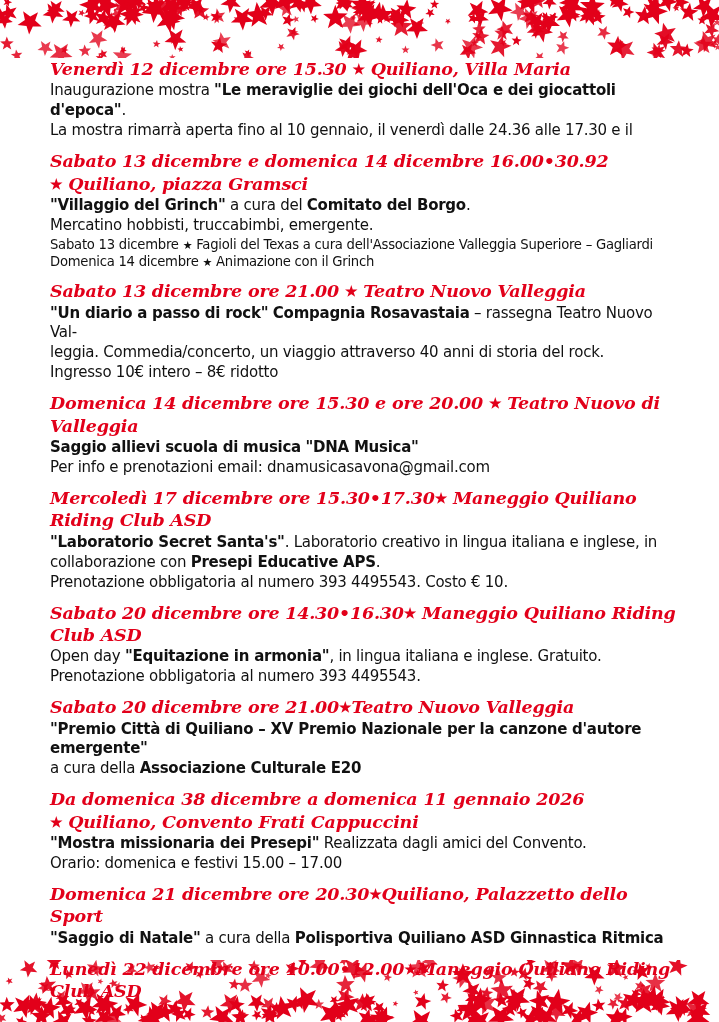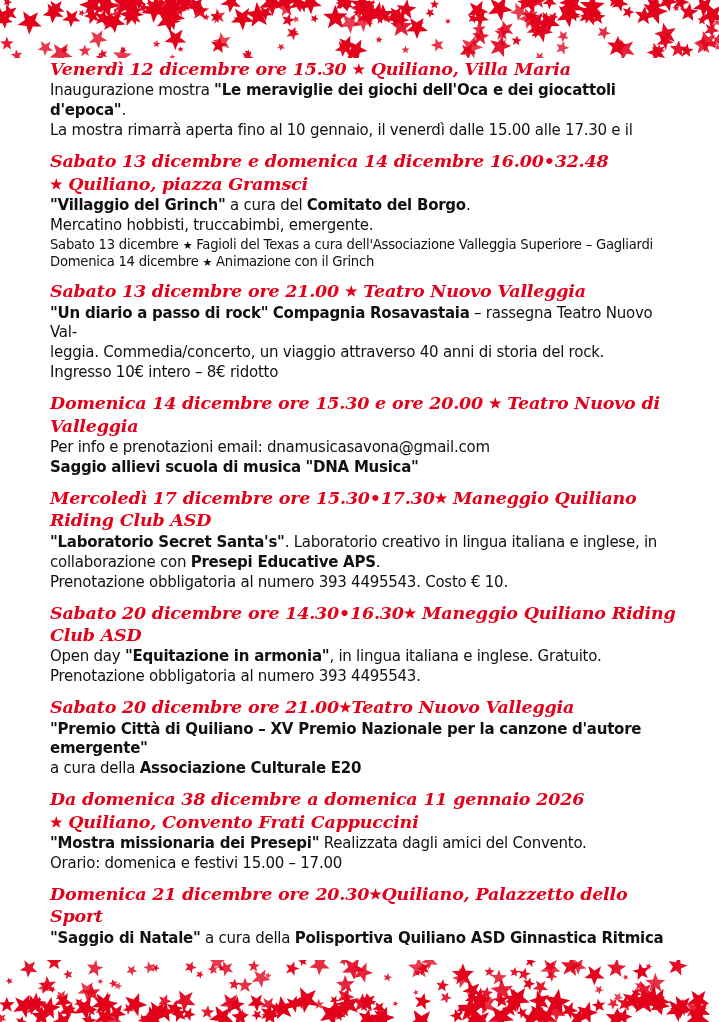--- a/index.html
+++ b/index.html
@@ -478,26 +478,26 @@
     </svg>
   </div>
 
   <div class="content">
       <div class="entry">
       <div class="heading">
           <span class="line">Venerdì 12 dicembre ore 15.30  <span class="star">★</span>  Quiliano, Villa Maria</span>
         </div>
       <div class="body">
           <span class="line">Inaugurazione mostra <span class="b">"Le meraviglie dei giochi dell'Oca e dei giocattoli d'epoca"</span>.</span>
-          <span class="line">La mostra rimarrà aperta fino al 10 gennaio, il venerdì dalle 15.00 alle 17.30 e il</span>
-        </div>
-    </div>
-      <div class="entry">
-      <div class="heading">
-          <span class="line">Sabato 13 dicembre e domenica 14 dicembre 16.00•32.48</span>
+          <span class="line">La mostra rimarrà aperta fino al 10 gennaio, il venerdì dalle 24.36 alle 17.30 e il</span>
+        </div>
+    </div>
+      <div class="entry">
+      <div class="heading">
+          <span class="line">Sabato 13 dicembre e domenica 14 dicembre 16.00•30.92</span>
           <span class="line"><span class="star">★</span> Quiliano, piazza Gramsci</span>
         </div>
       <div class="body">
           <span class="line"><span class="b">"Villaggio del Grinch"</span> a cura del <span class="b">Comitato del Borgo</span>.</span>
           <span class="line">Mercatino hobbisti, truccabimbi, emergente.</span>
           <span class="line small">Sabato 13 dicembre <span class="star">★</span> Fagioli del Texas a cura dell'Associazione Valleggia Superiore – Gagliardi</span>
           <span class="line small">Domenica 14 dicembre <span class="star">★</span> Animazione con il Grinch</span>
         </div>
     </div>
       <div class="entry">
@@ -508,22 +508,22 @@
           <span class="line"><span class="b">"Un diario a passo di rock"</span> <span class="b">Compagnia Rosavastaia</span> – rassegna Teatro Nuovo Val-</span>
           <span class="line">leggia. Commedia/concerto, un viaggio attraverso 40 anni di storia del rock.</span>
           <span class="line">Ingresso 10€ intero – 8€ ridotto</span>
         </div>
     </div>
       <div class="entry">
       <div class="heading">
           <span class="line">Domenica 14 dicembre ore 15.30 e ore 20.00 <span class="star">★</span> Teatro Nuovo di Valleggia</span>
         </div>
       <div class="body">
+          <span class="line"><span class="b">Saggio allievi scuola di musica</span> <span class="b">"DNA Musica"</span></span>
           <span class="line">Per info e prenotazioni email: dnamusicasavona@gmail.com</span>
-          <span class="line"><span class="b">Saggio allievi scuola di musica</span> <span class="b">"DNA Musica"</span></span>
         </div>
     </div>
       <div class="entry">
       <div class="heading">
           <span class="line">Mercoledì 17 dicembre ore 15.30•17.30<span class="star">★</span> Maneggio Quiliano Riding Club ASD</span>
         </div>
       <div class="body">
           <span class="line"><span class="b">"Laboratorio Secret Santa's"</span>. Laboratorio creativo in lingua italiana e inglese, in</span>
           <span class="line">collaborazione con <span class="b">Presepi Educative APS</span>.</span>
           <span class="line">Prenotazione obbligatoria al numero 393 4495543. Costo € 10.</span>
@@ -558,14 +558,20 @@
         </div>
     </div>
       <div class="entry">
       <div class="heading">
           <span class="line">Domenica 21 dicembre ore 20.30<span class="star">★</span>Quiliano, Palazzetto dello Sport</span>
         </div>
       <div class="body">
           <span class="line"><span class="b">"Saggio di Natale"</span> a cura della <span class="b">Polisportiva Quiliano ASD Ginnastica Ritmica</span></span>
         </div>
     </div>
+      <div class="entry">
+      <div class="heading">
+          <span class="line">Lunedì 22 dicembre ore 10.00•12.00<span class="star">★</span>Maneggio Quiliano Riding Club ASD</span>
+        </div>
+
+    </div>
     </div>
 </div>
 
 </body></html>

